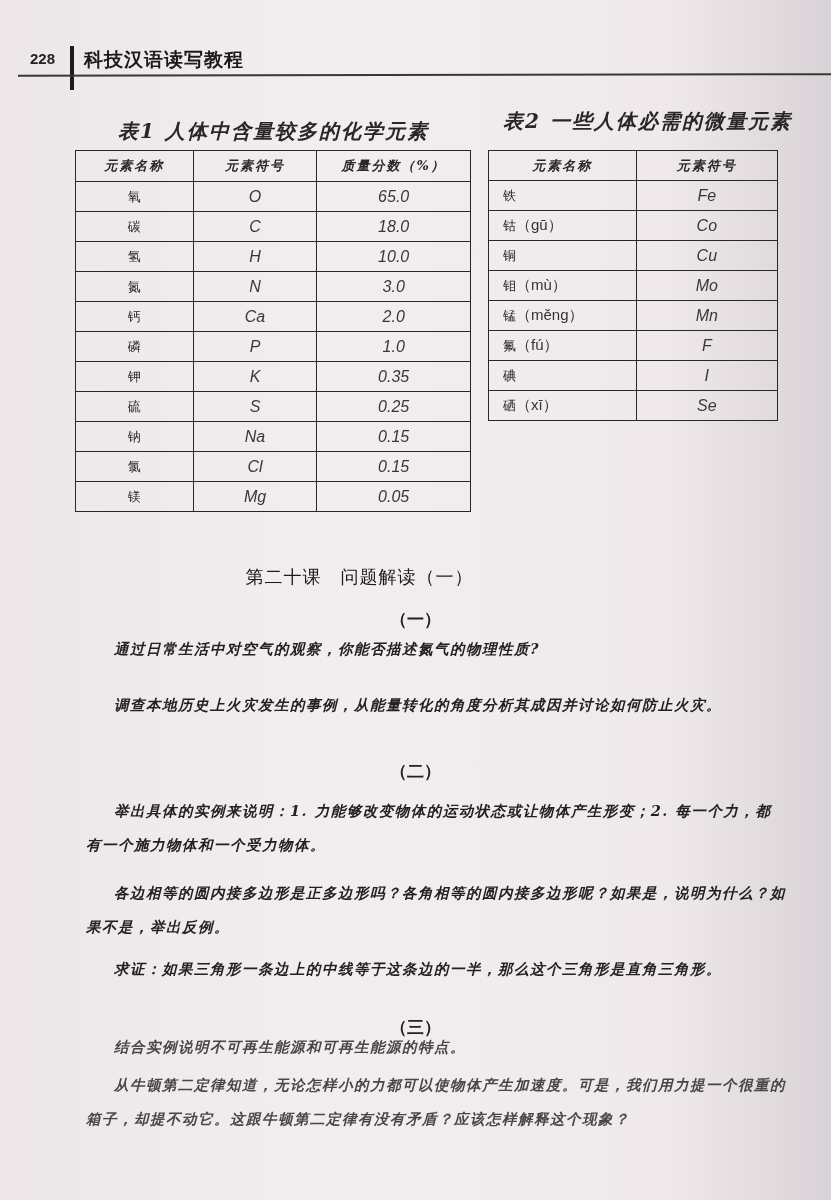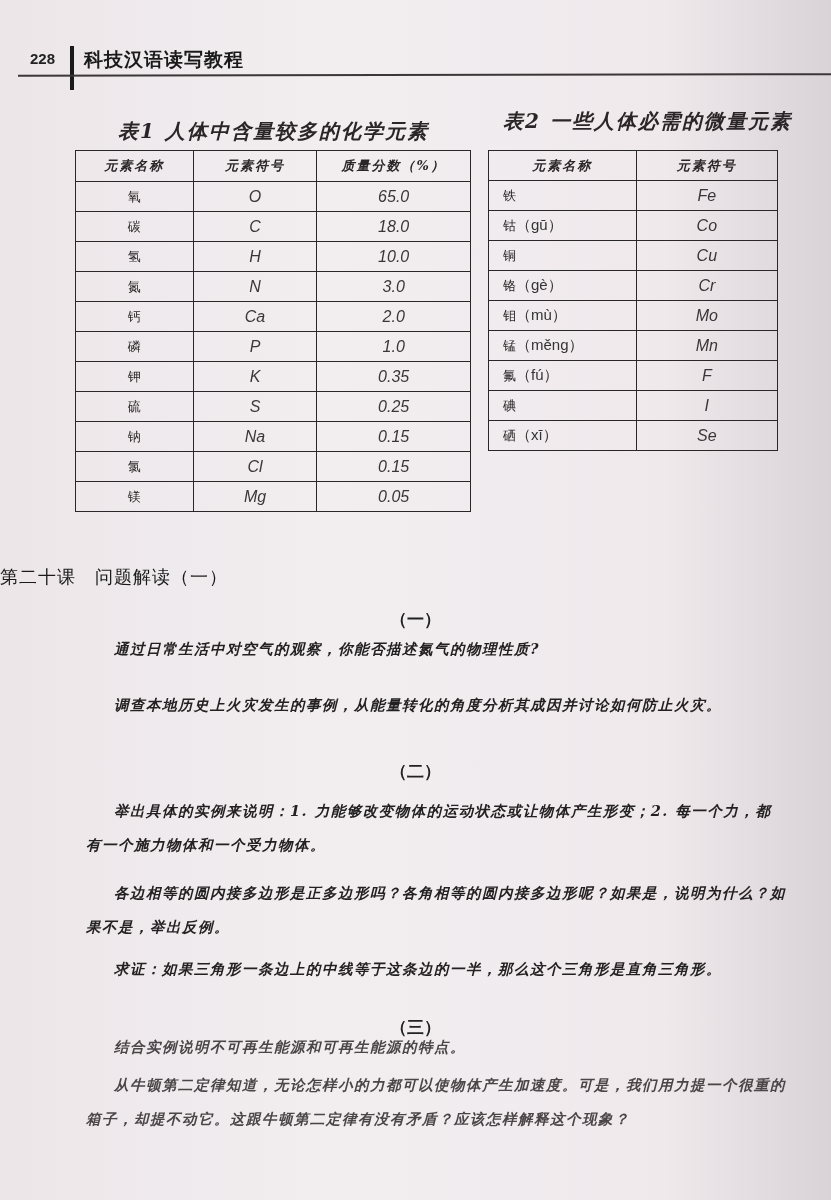--- a/index.html
+++ b/index.html
@@ -23,21 +23,21 @@
   #t1 { left: 75px; top: 150px; width: 396px; }
   #t1 tr { height: 30px; }
   #t1 th { height: 30px; }
   #t1 col.c1 { width: 118px; } #t1 col.c2 { width: 124px; } #t1 col.c3 { width: 154px; }
   #t2 { left: 488px; top: 150px; width: 290px; }
   #t2 tr { height: 30px; }
   #t2 col.c1 { width: 148px; } #t2 col.c2 { width: 142px; }
   #t2 td.name { text-align: left; padding-left: 14px; }
   .py { font-family: "Liberation Sans", sans-serif; font-weight: normal; font-size: 15px; color: #333; }
 
-  .lesson-title { position: absolute; left: 0; width: 703px; top: 565px; text-align: left; font-family: "DejaVu Sans", sans-serif; font-size: 18px; color: #1a1a1a; letter-spacing: 1px; }
+  .lesson-title { position: absolute; left: 0; width: 703px; top: 565px; text-align: center; font-family: "DejaVu Sans", sans-serif; font-size: 18px; color: #1a1a1a; letter-spacing: 1px; padding-left: 8px; }
   .section-mark { position: absolute; left: 0; width: 831px; text-align: center; font-family: "DejaVu Sans", sans-serif; font-size: 17px; font-weight: bold; color: #222; }
   .para { position: absolute; left: 86px; width: 700px; font-family: "DejaVu Serif", serif; font-style: italic; font-weight: bold; font-size: 14.5px; line-height: 34px; color: #232021; text-indent: 28px; letter-spacing: 1.5px; }
   .para.faded { color: #4a4547; }
 </style>
 </head>
 <body>
 
 <div class="header">
   <span class="page-num">228</span>
   <div class="header-bar"></div>
@@ -133,24 +133,20 @@
       </tr>
   <tr>
         <td class="name"><span>钴</span><span class="py">（gū）</span></td>
         <td class="sym">Co</td>
       </tr>
   <tr>
         <td class="name"><span>铜</span><span class="py"></span></td>
         <td class="sym">Cu</td>
       </tr>
   <tr>
-        <td class="name"><span>铬</span><span class="py">（gè）</span></td>
-        <td class="sym">Cr</td>
-      </tr>
-  <tr>
         <td class="name"><span>钼</span><span class="py">（mù）</span></td>
         <td class="sym">Mo</td>
       </tr>
   <tr>
         <td class="name"><span>锰</span><span class="py">（měng）</span></td>
         <td class="sym">Mn</td>
       </tr>
   <tr>
         <td class="name"><span>氟</span><span class="py">（fú）</span></td>
         <td class="sym">F</td>

